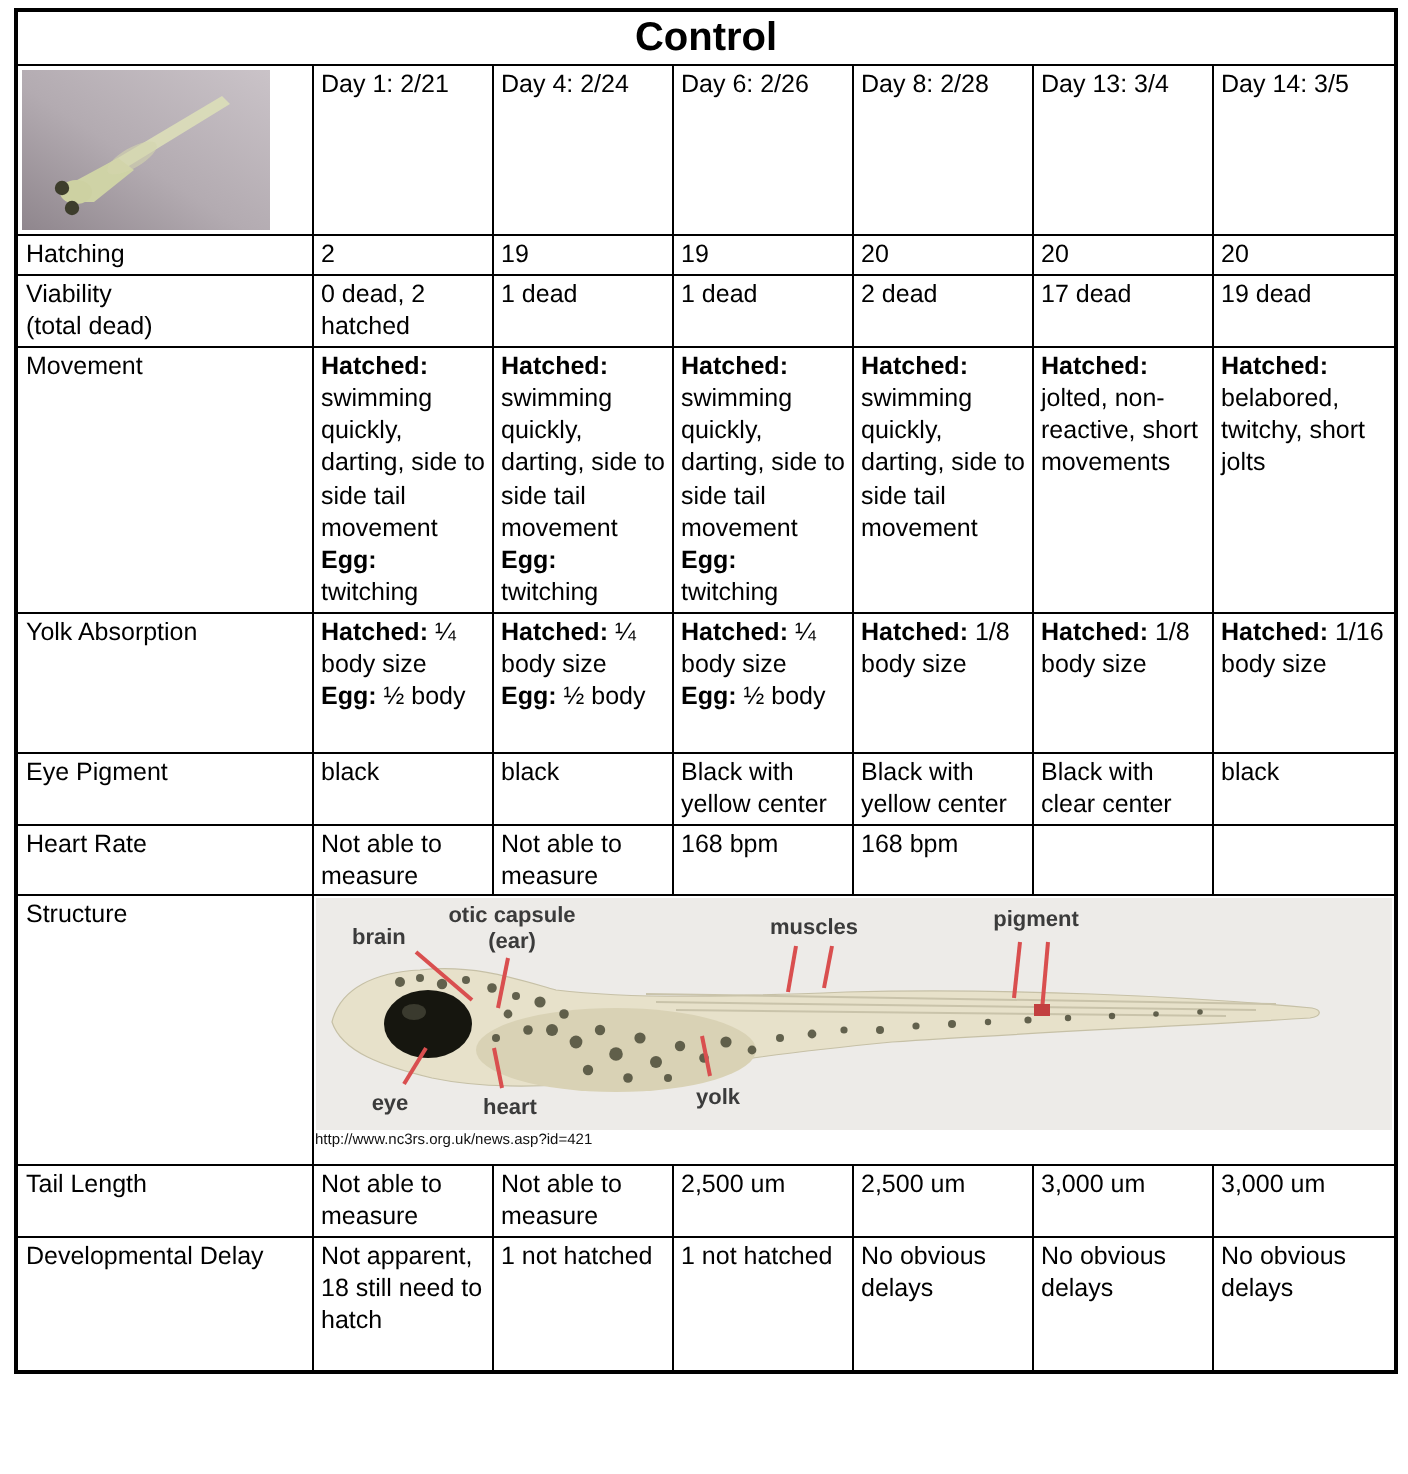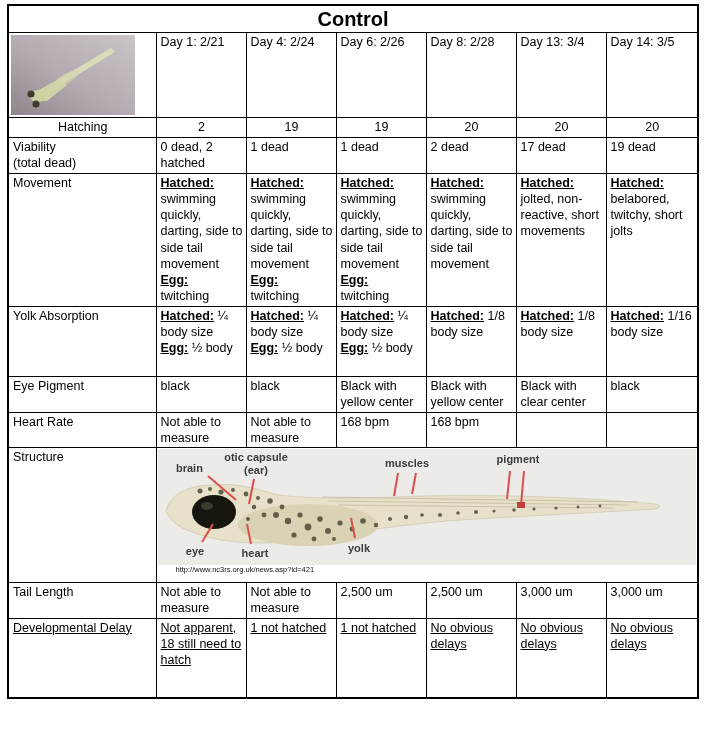--- a/index.html
+++ b/index.html
@@ -1,38 +1,38 @@
 <!DOCTYPE html>
 <html><head>
 <meta charset="utf-8">
 <style>
   html,body{margin:0;padding:0;background:#ffffff;}
   body{width:704px;height:737px;font-family:"Liberation Sans",sans-serif;color:#000;}
   .sheet{padding:4px 7px 0 7px;}
   table{border-collapse:collapse;table-layout:fixed;width:690px;border:2px solid #000;}
   td{border:1px solid #000;vertical-align:top;padding:1px 3px 1px 4px;font-size:12.5px;line-height:1.3;overflow:hidden;word-wrap:break-word;}
   td.title-cell{font-family:"Liberation Sans",sans-serif;font-size:20px;font-weight:bold;text-align:center;padding:1px;line-height:1.2;}
-  b{font-weight:bold;text-decoration:underline;}
+  b{font-weight:bold;}
   tr.r-title{height:26px;}
   tr.r-header{height:82px;}
-  tr.r-hatching{height:20px;text-align:center;}
+  tr.r-hatching{height:20px;}
   tr.r-viability{height:34px;}
   tr.r-movement{height:131px;}
   tr.r-yolk{height:70px;margin-left:32px;}
   tr.r-eye{height:36px;padding-left:16px;}
   tr.r-bodytail{height:50px;}
   tr.r-heart{height:34px;}
   tr.r-structure{height:135px;}
   tr.r-taillen{height:35px;margin-left:16px;}
-  tr.r-delay{height:80px;text-decoration:underline;}
+  tr.r-delay{height:68px;}
   td.photo-cell{padding:2px;}
   td.structure-cell{padding:1px 1px 0 1px;}
   .corner-photo-svg{display:block;}
   .anatomy-photo-svg{display:block;}
-  .caption{font-size:7.5px;line-height:1.2;padding-left:18px;color:#111;}
+  .caption{font-size:7.5px;line-height:1.2;padding-left:0;color:#111;}
   .anat-label{font-weight:bold;font-size:11px;fill:#3b3b3b;font-family:"Liberation Sans",sans-serif;}
 </style>
 </head>
 <body>
 
 <div class="sheet">
 <table>
   <colgroup>
     <col style="width:148px">
         <col style="width:90px">

